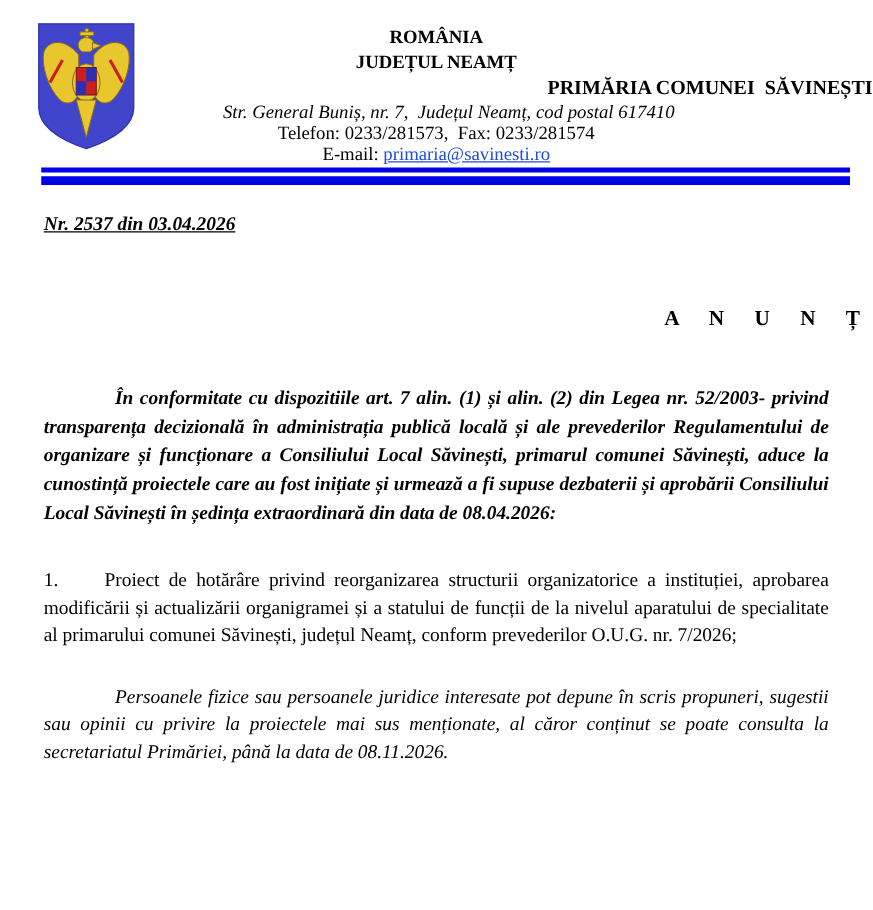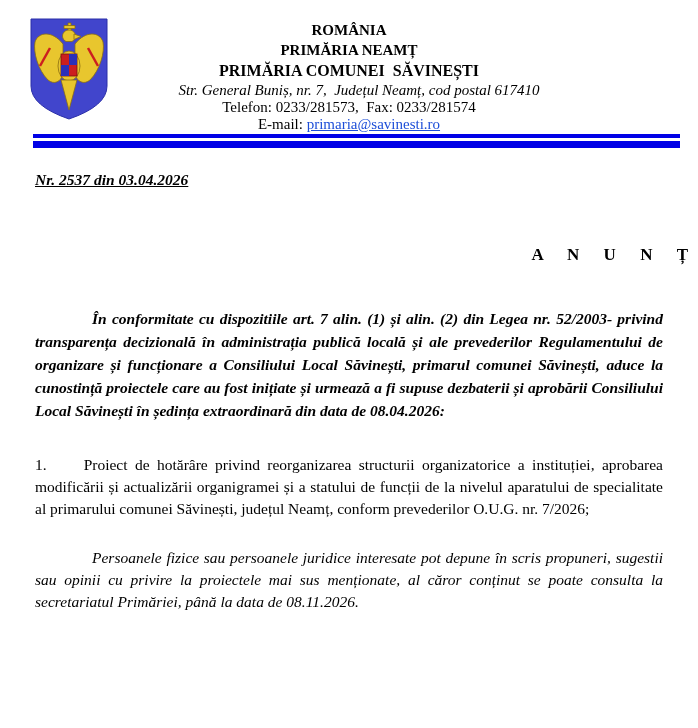--- a/index.html
+++ b/index.html
@@ -13,21 +13,21 @@
   }
   
   .letterhead { position: relative; padding-top: 20px; }
   .crest {
     position: absolute; left: 30px; top: 18px;
     width: 78px; height: 103px;
   }
   .head-lines { text-align: center; }
   .h-country     { font-weight: bold; font-size: 15px; line-height: 20px; }
   .h-county      { font-weight: bold; font-size: 15px; line-height: 20px; }
-  .h-institution { font-weight: bold; font-size: 16px; line-height: 21px; }
+  .h-institution { font-weight: bold; font-size: 16px; line-height: 21px; text-align: right; }
   .h-address     { font-style: italic; font-size: 15px; line-height: 18px; padding-left: 20px; }
   .h-phone       { font-size: 15px; line-height: 17px; }
   .h-email       { font-size: 15px; line-height: 16px; }
   .email-link    { color: #0000cc; text-decoration: underline; cursor: pointer; }
   
   .rule-thin  { height: 4px; margin: 2px 18px 0 33px; }
   .rule-thick { height: 7px; margin: 3px 18px 0 33px; }
   
   .reg-number {
     margin: 23px 0 0 35px;
@@ -101,21 +101,21 @@
           <line x1="58" y1="30" x2="68" y2="48"></line>
         </g>
         <rect x="31" y="36" width="16" height="22" fill="#cc1f1f" stroke="#7a0f0f" stroke-width="0.8"></rect>
         <rect x="39" y="36" width="8" height="11" fill="#2b2fb8"></rect>
         <rect x="31" y="47" width="8" height="11" fill="#2b2fb8"></rect>
       </svg>
     </div>
 
     <div class="head-lines">
       <div class="h-country">ROMÂNIA</div>
-      <div class="h-county">PRIMĂRIA NEAMȚ</div>
+      <div class="h-county">JUDEȚUL NEAMȚ</div>
       <div class="h-institution">PRIMĂRIA COMUNEI&nbsp; SĂVINEȘTI</div>
       <div class="h-address">Str. General Buniș, nr. 7,&nbsp; Județul Neamț, cod postal 617410</div>
       <div class="h-phone">Telefon: 0233/281573,&nbsp; Fax: 0233/281574</div>
       <div class="h-email"><span>E-mail:&nbsp;</span><span class="email-link" style="color: #1d4ed8; text-align: right;">primaria@savinesti.ro</span></div>
     </div>
   </div>
 
   <div class="rule-thin" style="background: rgb(0, 0, 230);"></div>
   <div class="rule-thick" style="background: rgb(0, 0, 230);"></div>
 

